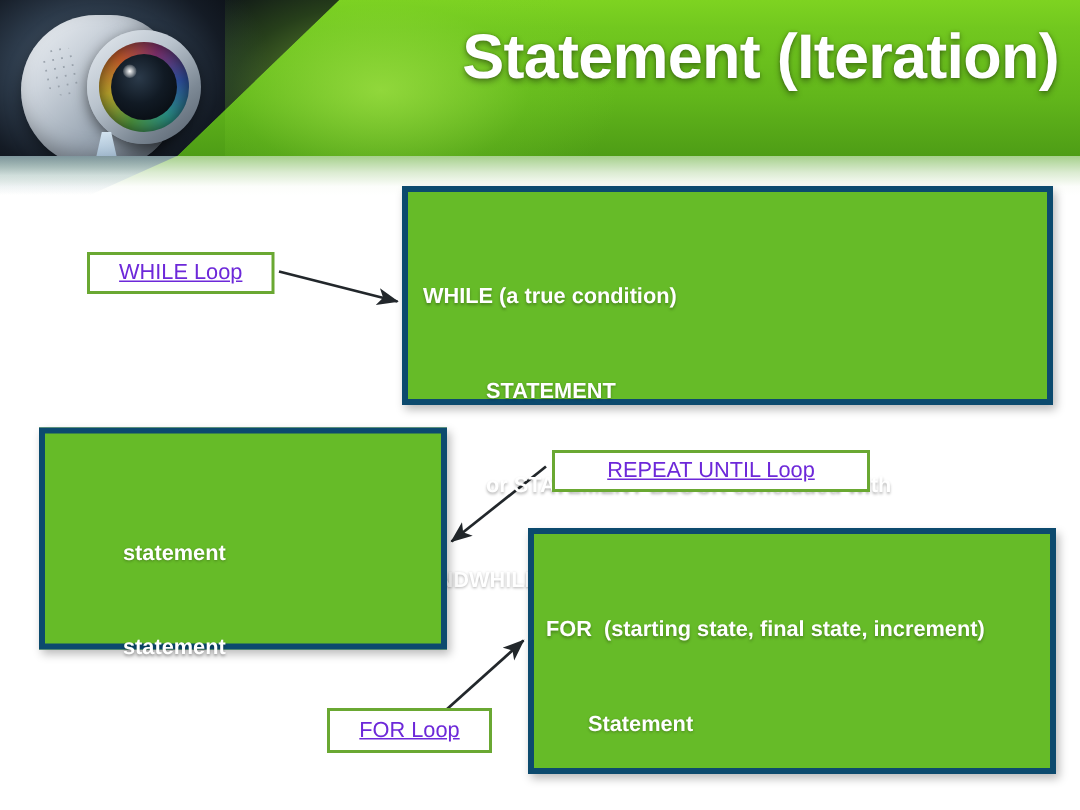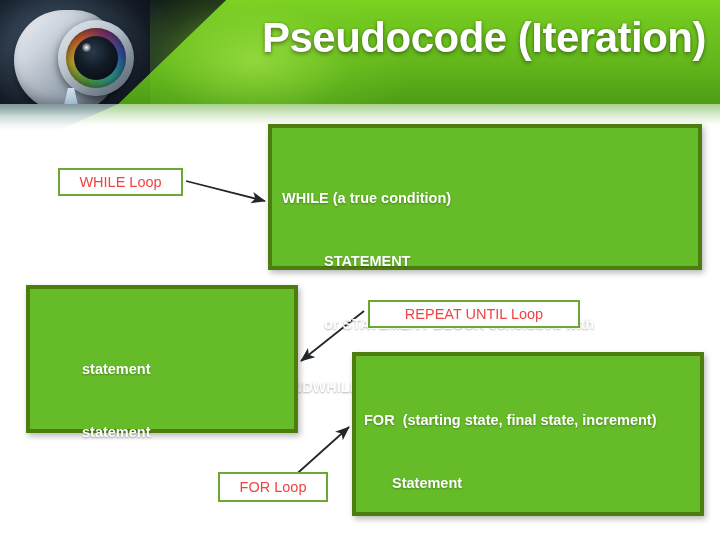--- a/index.html
+++ b/index.html
@@ -137,21 +137,21 @@
     width: 300px; height: 26px;
     background: linear-gradient(180deg, rgba(120,140,160,0.85) 0%, rgba(190,205,220,0.5) 50%, rgba(255,255,255,0) 100%);
     -webkit-clip-path: polygon(0 0, 118px 0, 60px 26px, 0 26px);
     clip-path: polygon(0 0, 118px 0, 60px 26px, 0 26px);
   }
 
   
   .codebox {
     position: absolute;
     background: #66bb28;
-    border: 4px solid #4d7c0f;
+    border: 4px solid #0c4a6e;
     box-shadow: 2px 3px 6px rgba(0,0,0,0.28);
     box-sizing: border-box;
     color: #ffffff;
     font-weight: bold;
     font-size: 14.5px;
     line-height: 21px;
     padding: 18px 10px 20px 10px;
     text-shadow: 0 1px 2px rgba(0,0,0,0.30);
     white-space: pre;
   }
@@ -163,28 +163,29 @@
   .ind1 { padding-left: 42px; }
   .ind-small { padding-left: 28px; }
   .bar-line { padding-left: 74px; line-height: 24px; }
 
   
   .callout {
     position: absolute;
     background: #ffffff;
     border: 2px solid #6aa832;
     box-sizing: border-box;
-    color: #ef4444;
+    color: #6d28d9;
     font-size: 14.5px;
     line-height: 1;
     display: flex;
     align-items: center;
     justify-content: center;
     padding: 0 9px;
     white-space: nowrap;
+    text-decoration: underline;
   }
   #while-label  { left: 58px;  top: 168px; width: 125px; height: 28px; }
   #repeat-label { left: 368px; top: 300px; width: 212px; height: 28px; }
   #for-label    { left: 178px; top: 472px; width: 110px; height: 30px; margin-left: 40px; }
 
   
   .arrows {
     position: absolute;
     left: 0; top: 0;
     width: 720px; height: 540px;
@@ -202,21 +203,21 @@
         <div class="webcam-body"></div>
         <div class="webcam-speaker"></div>
         <div class="webcam-lensring"></div>
         <div class="webcam-iris"></div>
         <div class="webcam-pupil"></div>
         <div class="webcam-glint"></div>
         <div class="webcam-stem"></div>
       </div>
     </div>
     <div class="header-glow"></div>
-    <div class="header-title">Pseudocode (Iteration)</div>
+    <div class="header-title">Statement (Iteration)</div>
   </div>
   <div class="header-reflection"></div>
   <div class="header-reflection-photo"></div>
 
   <svg class="arrows" viewBox="0 0 720 540">
     <defs>
       <marker id="ah" markerWidth="9" markerHeight="9" refX="7.5" refY="3.2" orient="auto" markerUnits="strokeWidth">
         <path d="M0,0 L8,3.2 L0,6.4 L2,3.2 z" fill="#22272b"></path>
       </marker>
     </defs>

